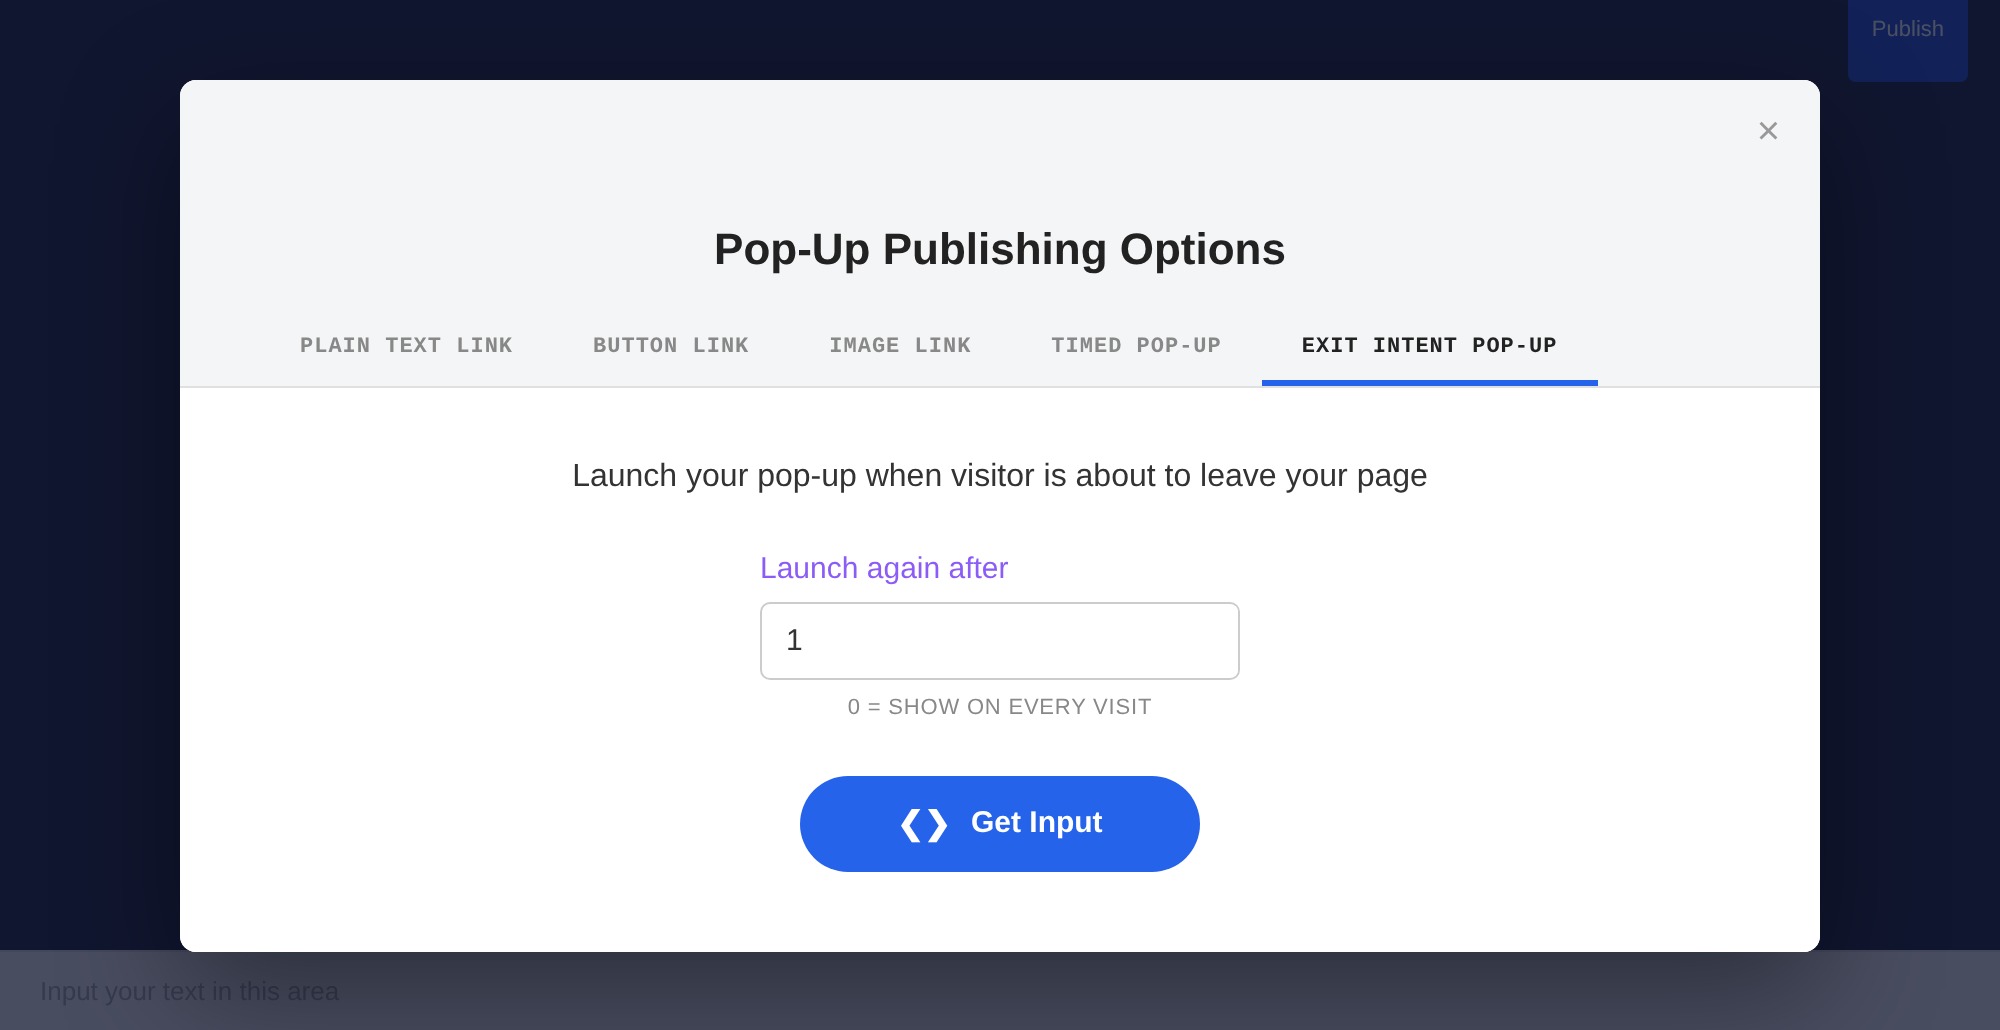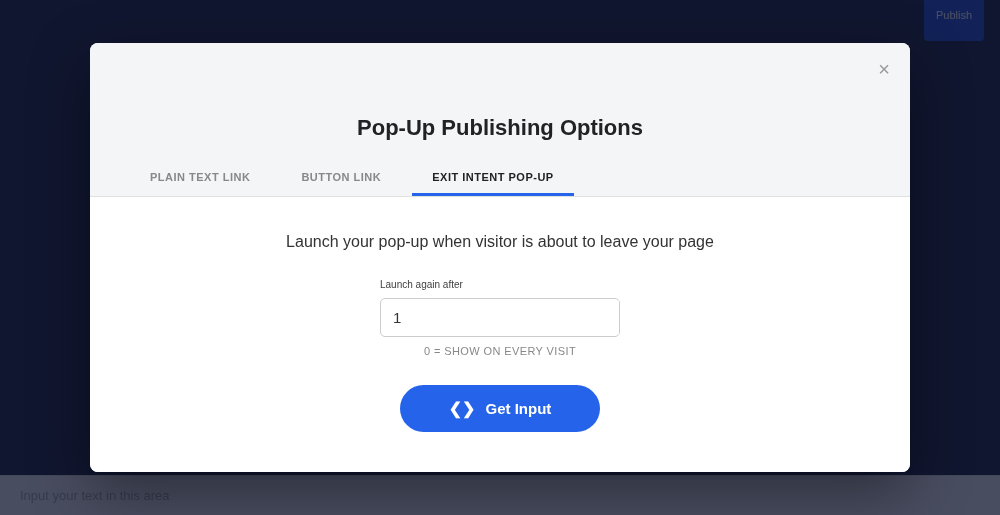--- a/index.html
+++ b/index.html
@@ -95,21 +95,22 @@
       border: none;
       font-size: 20px;
       color: #999;
       cursor: pointer;
       line-height: 1;
     }
 
     .tabs {
       display: flex;
       align-items: flex-end;
-      gap: 11px;
+      gap: 0;
+      font-family: Liberation Mono, monospace;
     }
 
     .tab {
       padding: 10px 20px;
       font-size: 11px;
       font-weight: 600;
       letter-spacing: 0.5px;
       color: #888;
       cursor: pointer;
       border-bottom: 3px solid transparent;
@@ -135,22 +136,22 @@
     }
 
     .form-group {
       display: flex;
       flex-direction: column;
       align-items: center;
       margin-bottom: 12px;
     }
 
     .form-label {
-      font-size: 10px;
-      color: #404040;
+      font-size: 15px;
+      color: #8b5cf6;
       margin-bottom: 8px;
       align-self: flex-start;
       margin-left: calc(50% - 120px);
     }
 
     .input-row {
       display: flex;
       align-items: center;
       width: 240px;
       border: 1.5px solid #ccc;
@@ -225,20 +226,22 @@
 
   <div class="modal">
 
     <div class="modal-header">
       <button class="close-btn">×</button>
       <div class="modal-title">Pop-Up Publishing Options</div>
 
       <div class="tabs">
         <div class="tab">PLAIN TEXT LINK</div>
         <div class="tab">BUTTON LINK</div>
+        <div class="tab">IMAGE LINK</div>
+        <div class="tab">TIMED POP-UP</div>
         <div class="tab active">EXIT INTENT POP-UP</div>
       </div>
     </div>
 
     <div class="modal-body">
 
       <div class="description">Launch your pop-up when visitor is about to leave your page</div>
 
       <div class="form-group">
         <label class="form-label">Launch again after</label>

